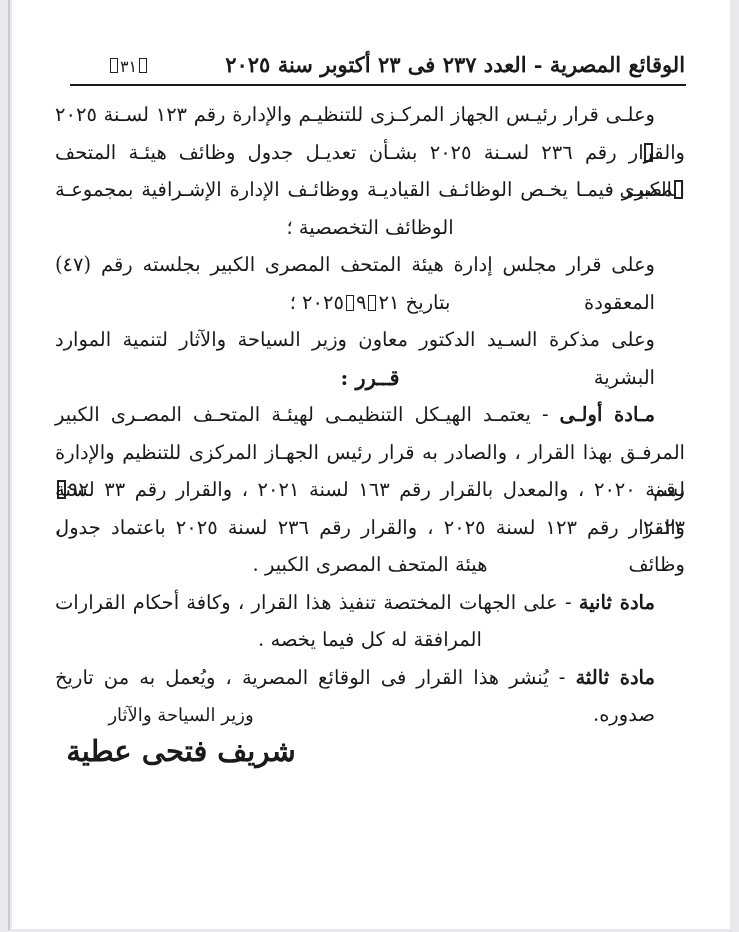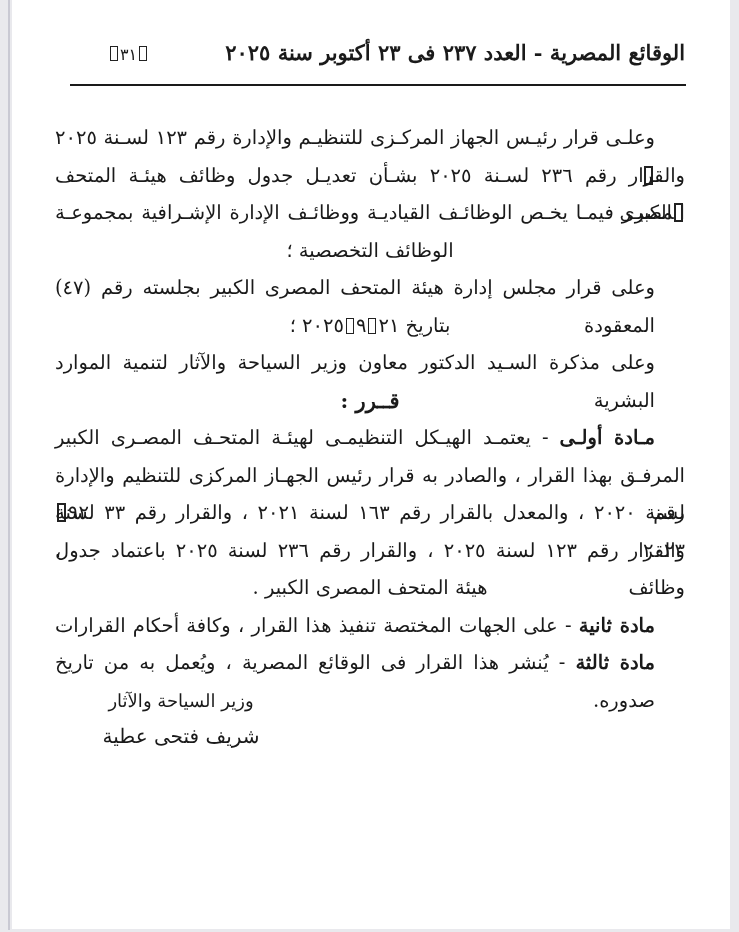--- a/index.html
+++ b/index.html
@@ -12,45 +12,45 @@
   .scan-edge-line{position:absolute;left:8px;top:0;width:2px;height:930px;background:#c9c9d3;}
   .page{
     position:absolute;left:12px;top:0;width:718px;height:929px;
     background:#ffffff;
   }
   
   .header-row{
     position:absolute;top:40px;left:96px;right:45px;
     display:flex;direction:rtl;justify-content:space-between;align-items:baseline;
   }
-  .gazette-title{font-size:21px;font-weight:700;white-space:nowrap;}
+  .gazette-title{font-size:21px;font-weight:700;white-space:nowrap;margin-top:12px;}
   .page-number-wrap{font-size:16px;font-weight:400;white-space:nowrap;}
   .header-rule{position:absolute;top:84px;left:58px;width:616px;height:2px;background:#1a1a1a;}
   
   .tofu{
     display:inline-block;width:9px;height:19px;border:2px solid #222;
     vertical-align:-3px;margin:0 2px;background:#fff;box-sizing:border-box;
   }
   .tofu.sm{width:8px;height:16px;border-width:1.8px;vertical-align:-2px;}
   .tofu.pg{width:8px;height:15px;border-width:1.8px;vertical-align:-1px;}
   
   .content{
     position:absolute;top:96px;left:43px;right:45px;
-    direction:rtl;font-size:19.5px;margin-top:23px;
+    direction:rtl;font-size:19.5px;
   }
   .line{height:37.5px;line-height:37.5px;text-align:justify;text-align-last:justify;white-space:normal;}
   .line.last{text-align:center;text-align-last:auto;}
   .line.center{text-align:center;text-align-last:center;}
   .line.indent{padding-right:30px;}
   .lbl{font-weight:bold;}
   .decree-word{font-size:21px;font-weight:bold;letter-spacing:1px;}
   
   .signature{width:252px;margin-right:auto;margin-left:0;text-align:center;direction:rtl;}
   .sig-title{height:37.5px;line-height:37.5px;font-size:18px;}
-  .sig-name{height:37.5px;line-height:34px;font-size:20px;font-weight:normal;}
+  .sig-name{height:37.5px;line-height:34px;font-size:29px;font-weight:bold;}
 </style>
 </head>
 <body>
 
 <div class="scan-edge-line"></div>
 
 <div class="page">
 
   <div class="header-row">
     <span class="gazette-title">الوقائع المصرية - العدد ٢٣٧ فى ٢٣ أكتوبر سنة ٢٠٢٥</span>
@@ -72,20 +72,21 @@
 
     <div class="line center"><span class="decree-word">قــرر :</span></div>
 
     <div class="line indent"><span class="lbl">مـادة أولـى</span><span> - يعتمـد الهيـكل التنظيمـى لهيئـة المتحـف المصـرى الكبير</span></div>
     <div class="line"><span>المرفـق بهذا القرار ، والصادر به قرار رئيس الجهـاز المركزى للتنظيم والإدارة رقم ٩٢</span><span class="tofu"></span></div>
     <div class="line"><span>لسنة ٢٠٢٠ ، والمعدل بالقرار رقم ١٦٣ لسنة ٢٠٢١ ، والقرار رقم ٣٣ لسنة ٢٠٢٣ ،</span></div>
     <div class="line"><span>والقرار رقم ١٢٣ لسنة ٢٠٢٥ ، والقرار رقم ٢٣٦ لسنة ٢٠٢٥ باعتماد جدول وظائف</span></div>
     <div class="line last"><span>هيئة المتحف المصرى الكبير .</span></div>
 
     <div class="line indent"><span class="lbl">مادة ثانية</span><span> - على الجهات المختصة تنفيذ هذا القرار ، وكافة أحكام القرارات</span></div>
+    <div class="line last"><span>المرافقة له كل فيما يخصه .</span></div>
 
     <div class="line indent"><span class="lbl">مادة ثالثة</span><span> - يُنشر هذا القرار فى الوقائع المصرية ، ويُعمل به من تاريخ صدوره.</span></div>
 
     <div class="signature">
       <div class="sig-title">وزير السياحة والآثار</div>
       <div class="sig-name">شريف فتحى عطية</div>
     </div>
 
   </div>
 </div>

